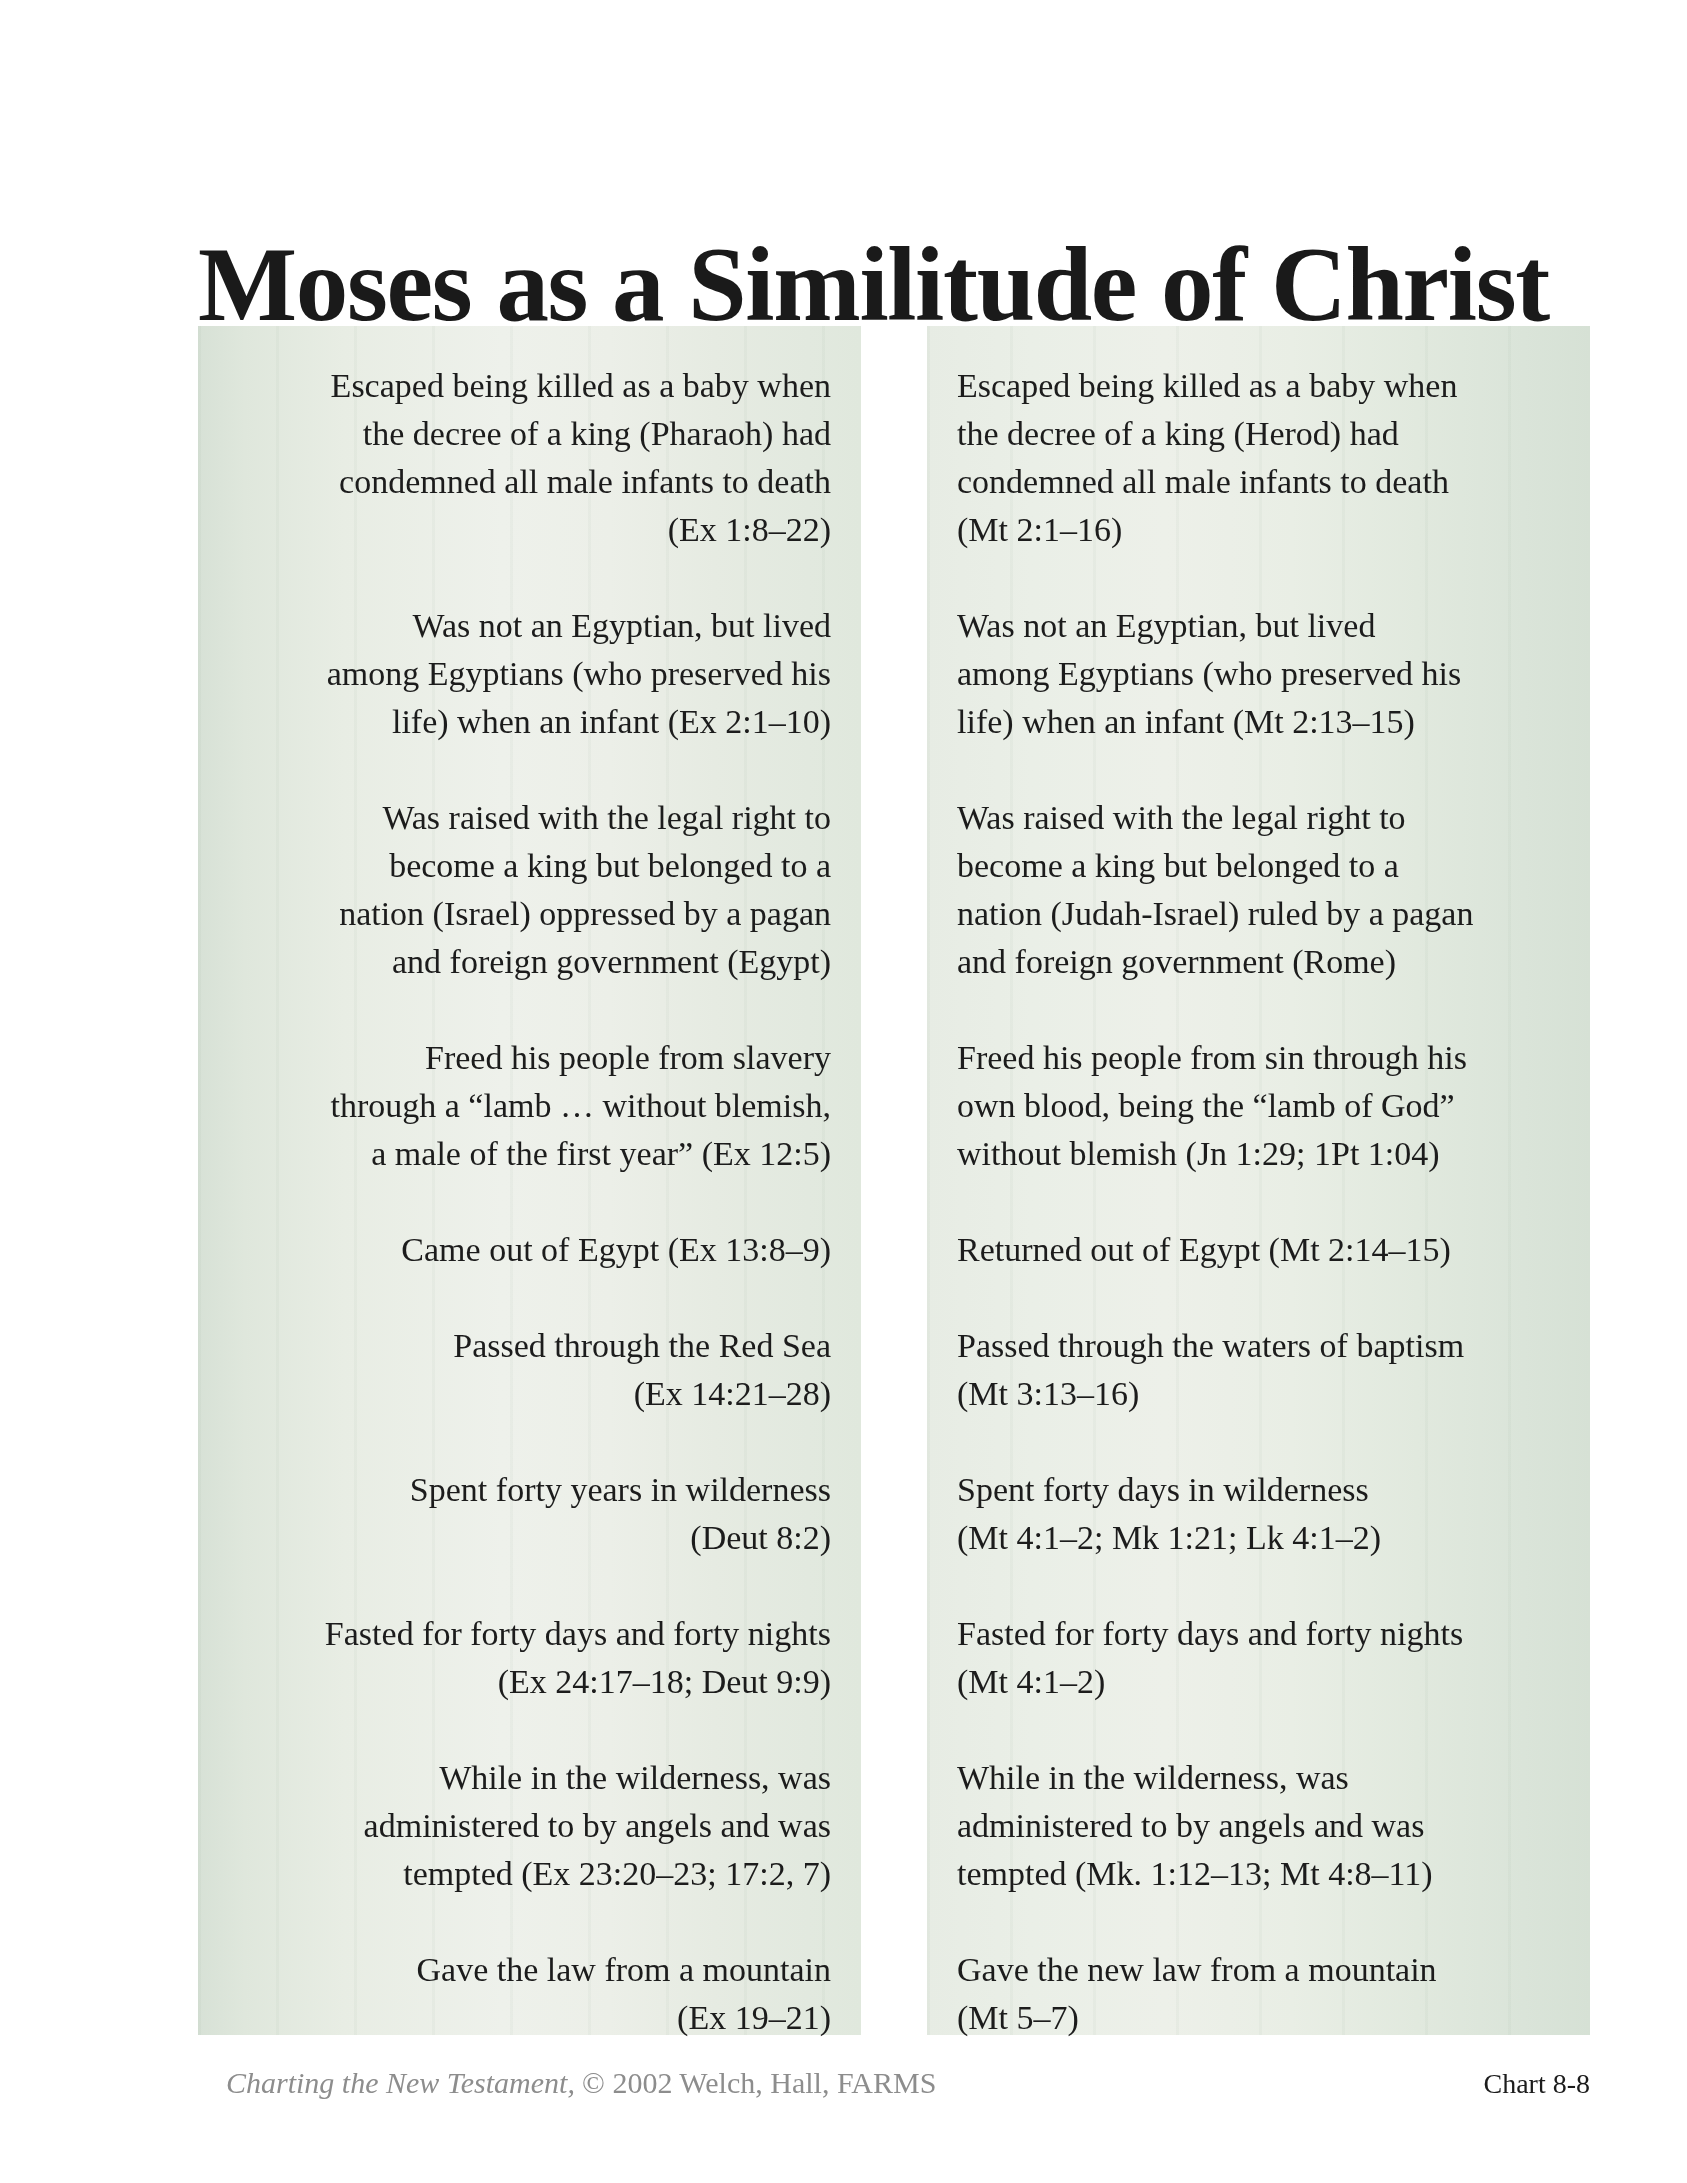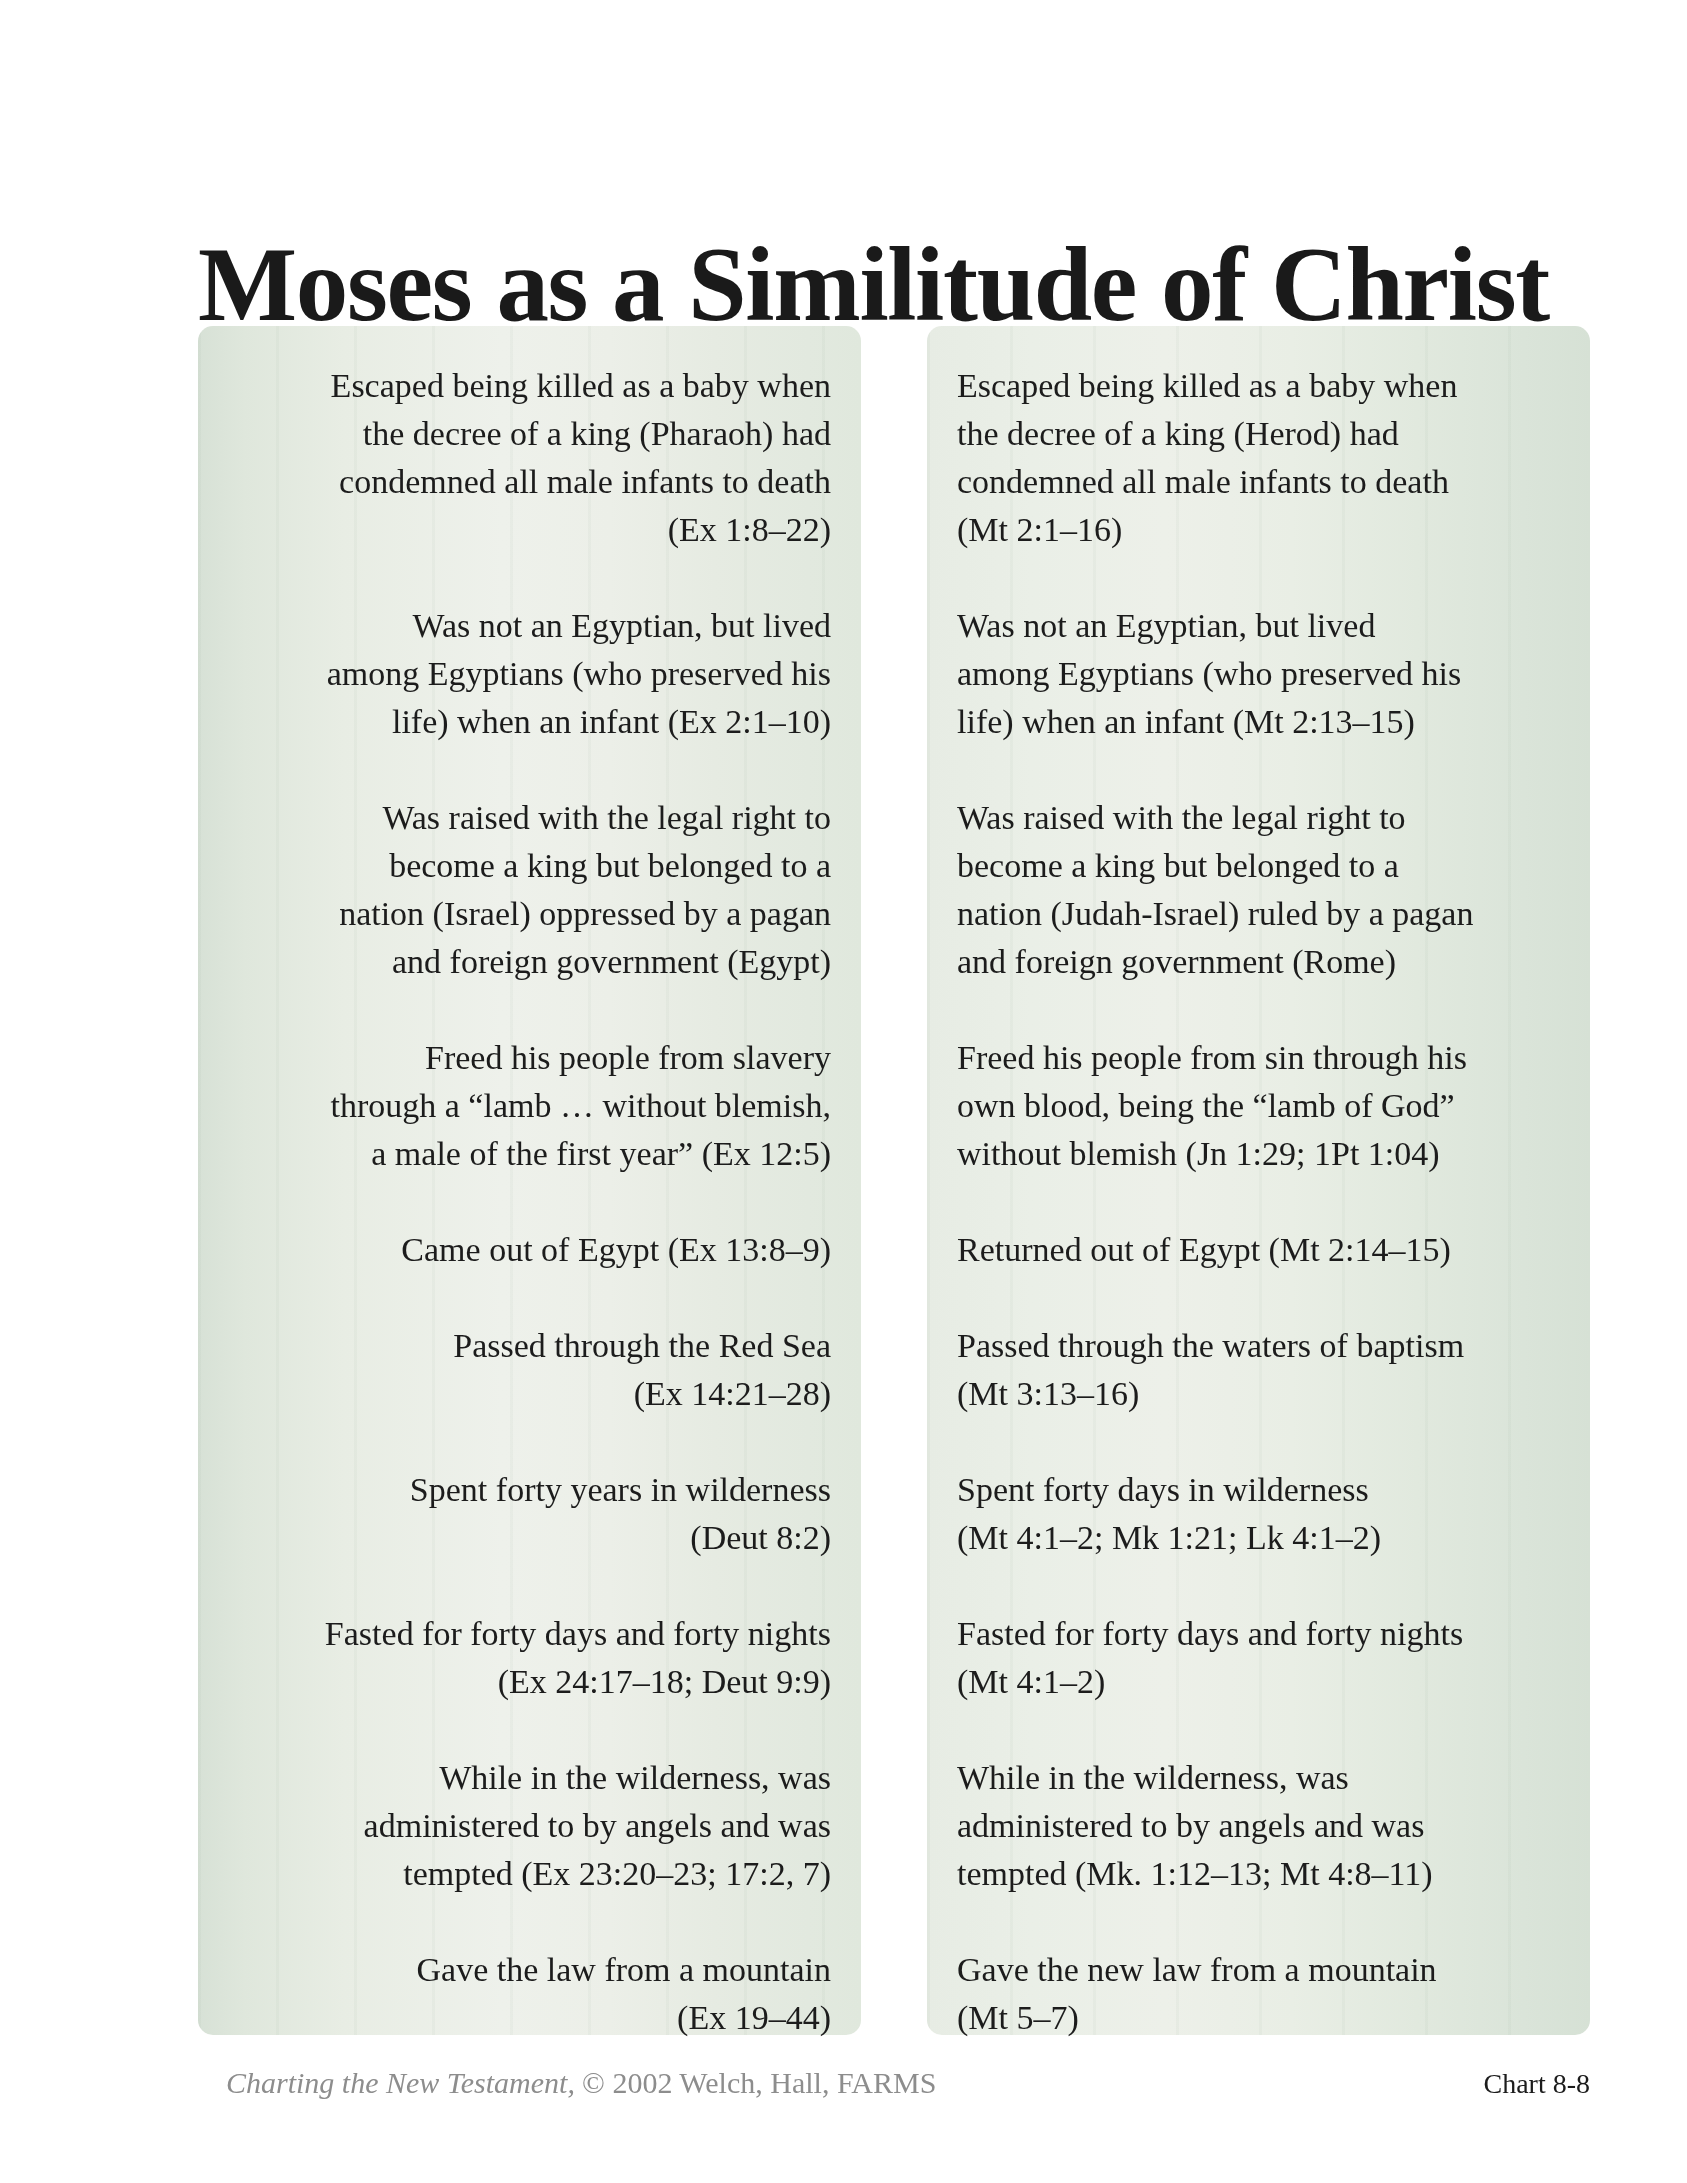--- a/index.html
+++ b/index.html
@@ -40,21 +40,20 @@
     display: flex;
     gap: 66px;
   }
   .col {
     box-sizing: border-box;
     height: 1709px;
     padding: 36px 30px 0 30px;
     font-size: 34px;
     line-height: 48px;
     color: #1c1c1c;
-    border-radius: 15px;
   }
   .col p.block {
     margin: 0 0 48px 0;
     white-space: pre-line;
   }
   .col-left {
     width: 663px;
     text-align: right;
     background:
       repeating-linear-gradient(90deg,
@@ -131,21 +130,21 @@
       <p class="block">Passed through the Red Sea
 (Ex 14:21–28)</p>
       <p class="block">Spent forty years in wilderness
 (Deut 8:2)</p>
       <p class="block">Fasted for forty days and forty nights
 (Ex 24:17–18; Deut 9:9)</p>
       <p class="block">While in the wilderness, was
 administered to by angels and was
 tempted (Ex 23:20–23; 17:2, 7)</p>
       <p class="block">Gave the law from a mountain
-(Ex 19–44)</p>
+(Ex 19–21)</p>
     </div>
   <div class="col col-right" id="col-christ">
       <p class="block">Escaped being killed as a baby when
 the decree of a king (Herod) had
 condemned all male infants to death
 (Mt 2:1–16)</p>
       <p class="block">Was not an Egyptian, but lived
 among Egyptians (who preserved his
 life) when an infant (Mt 2:13–15)</p>
       <p class="block">Was raised with the legal right to

